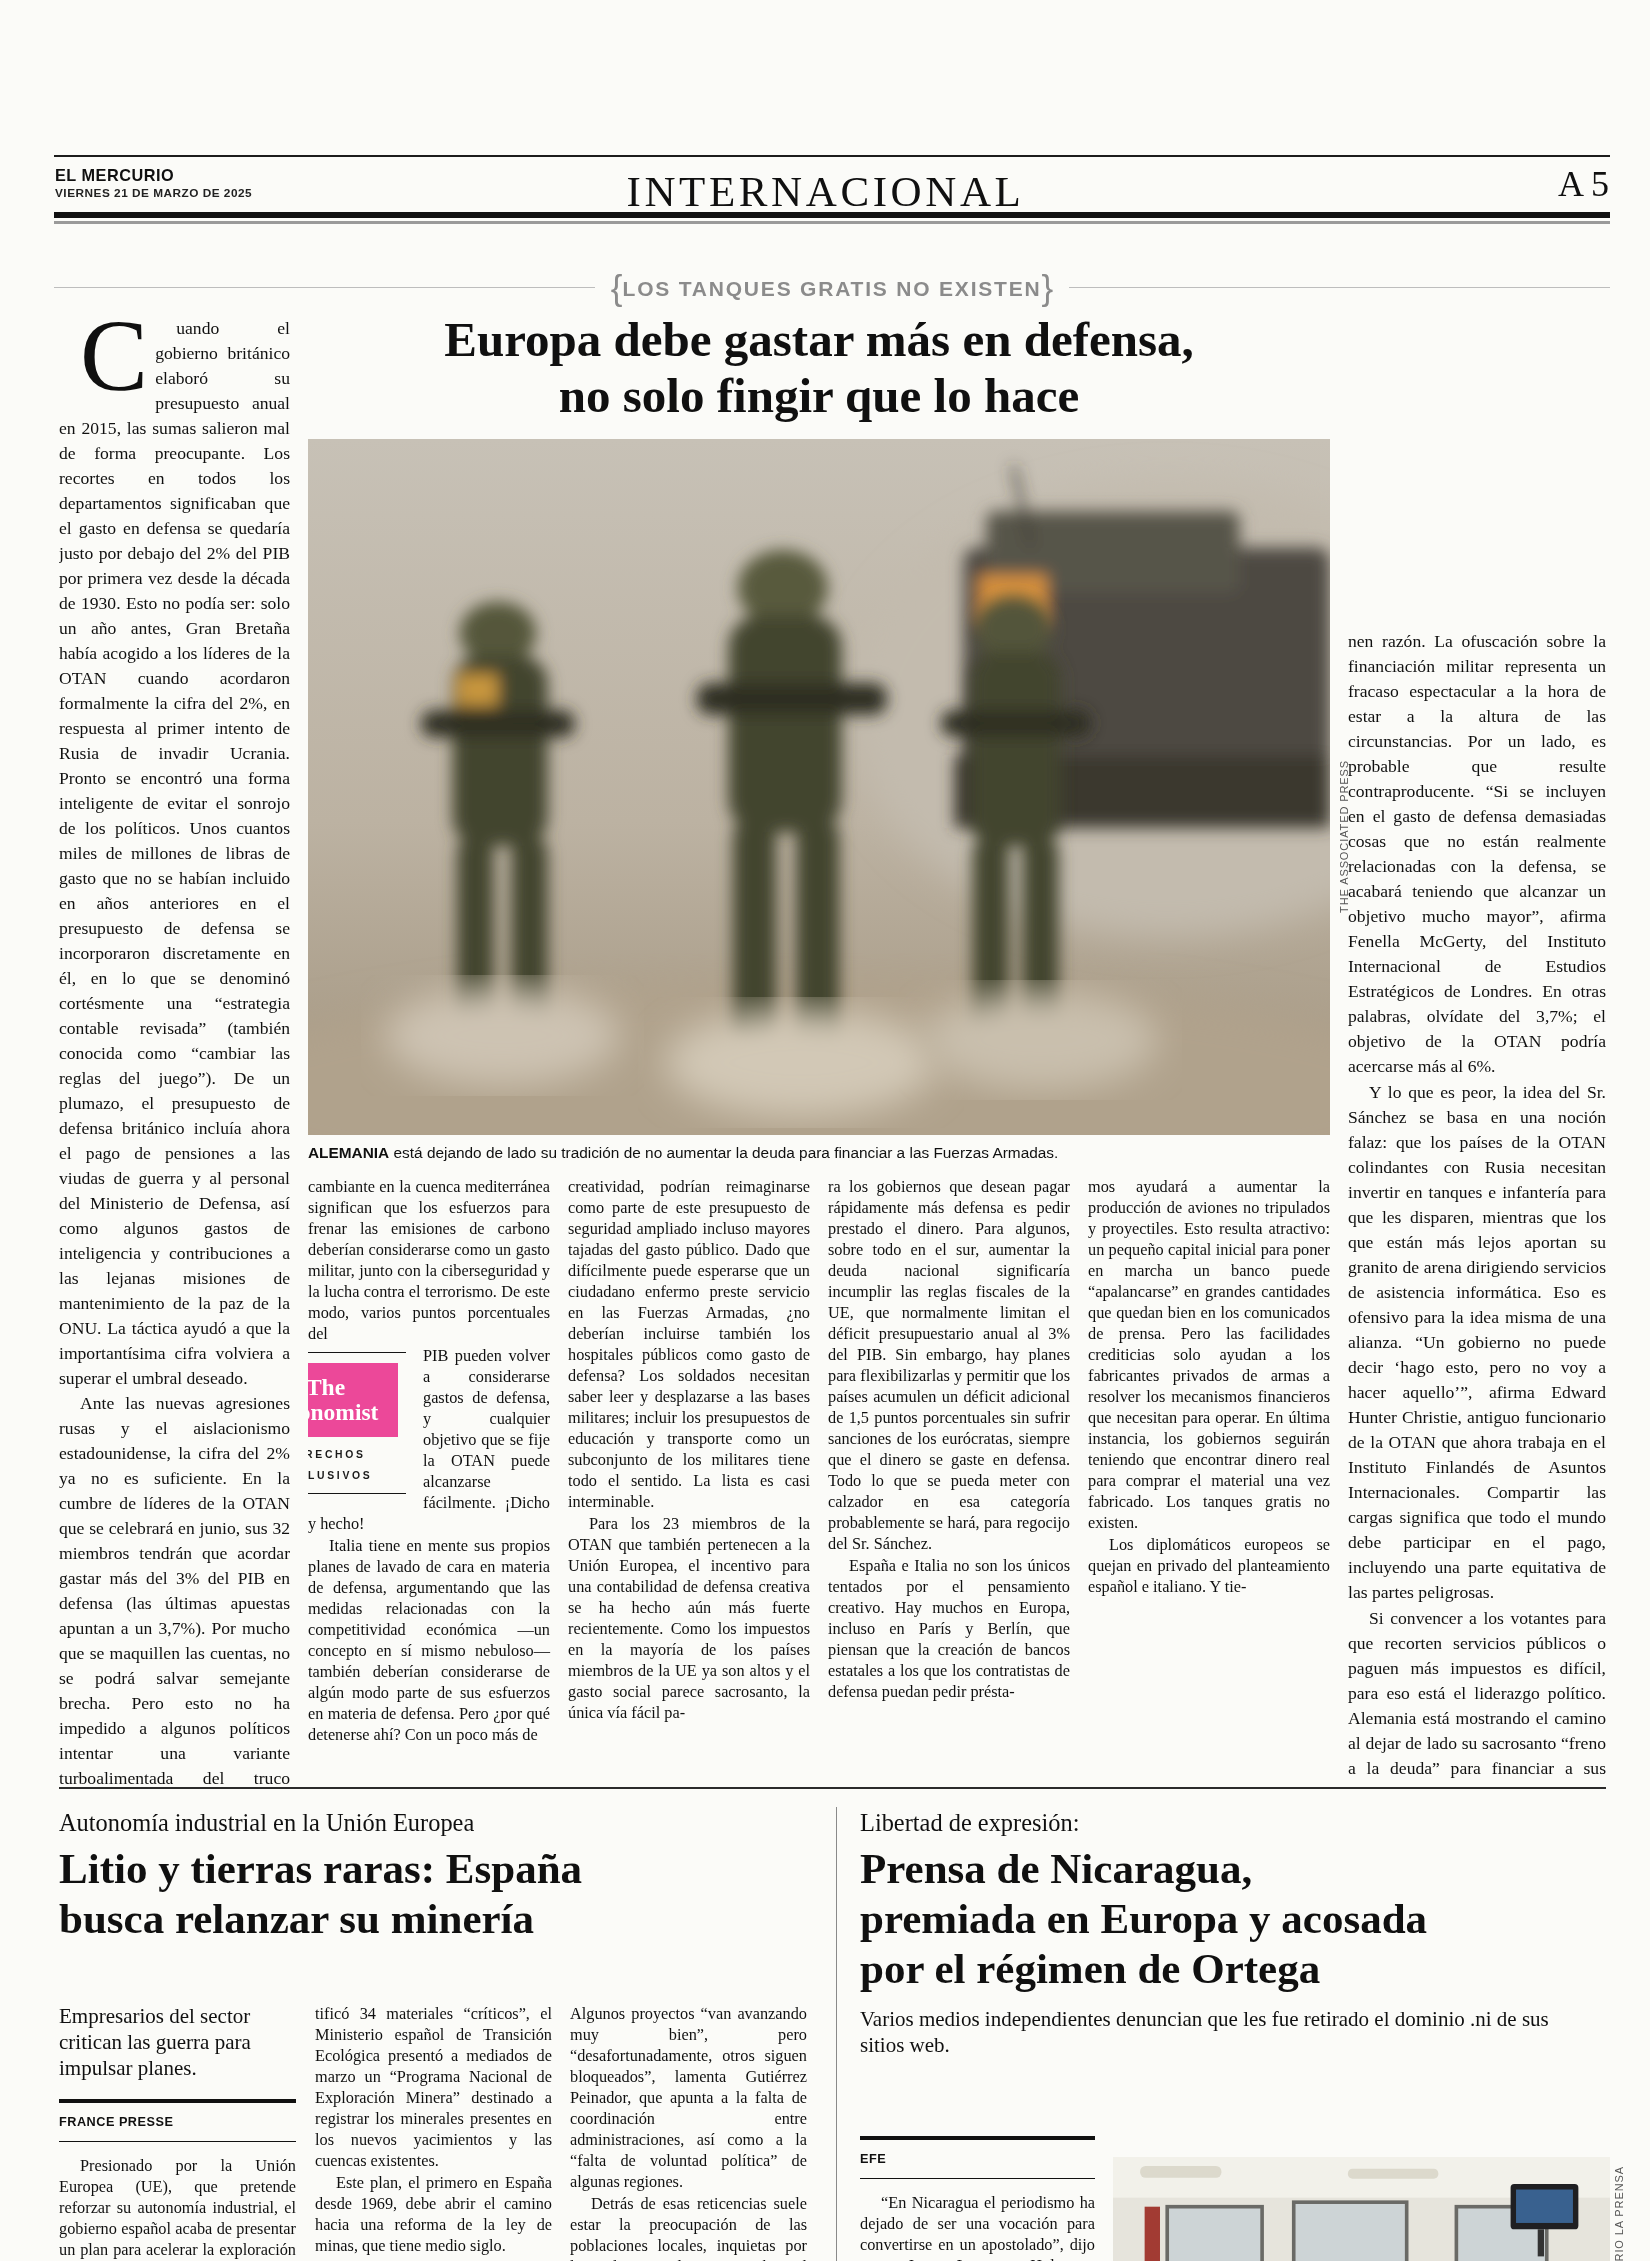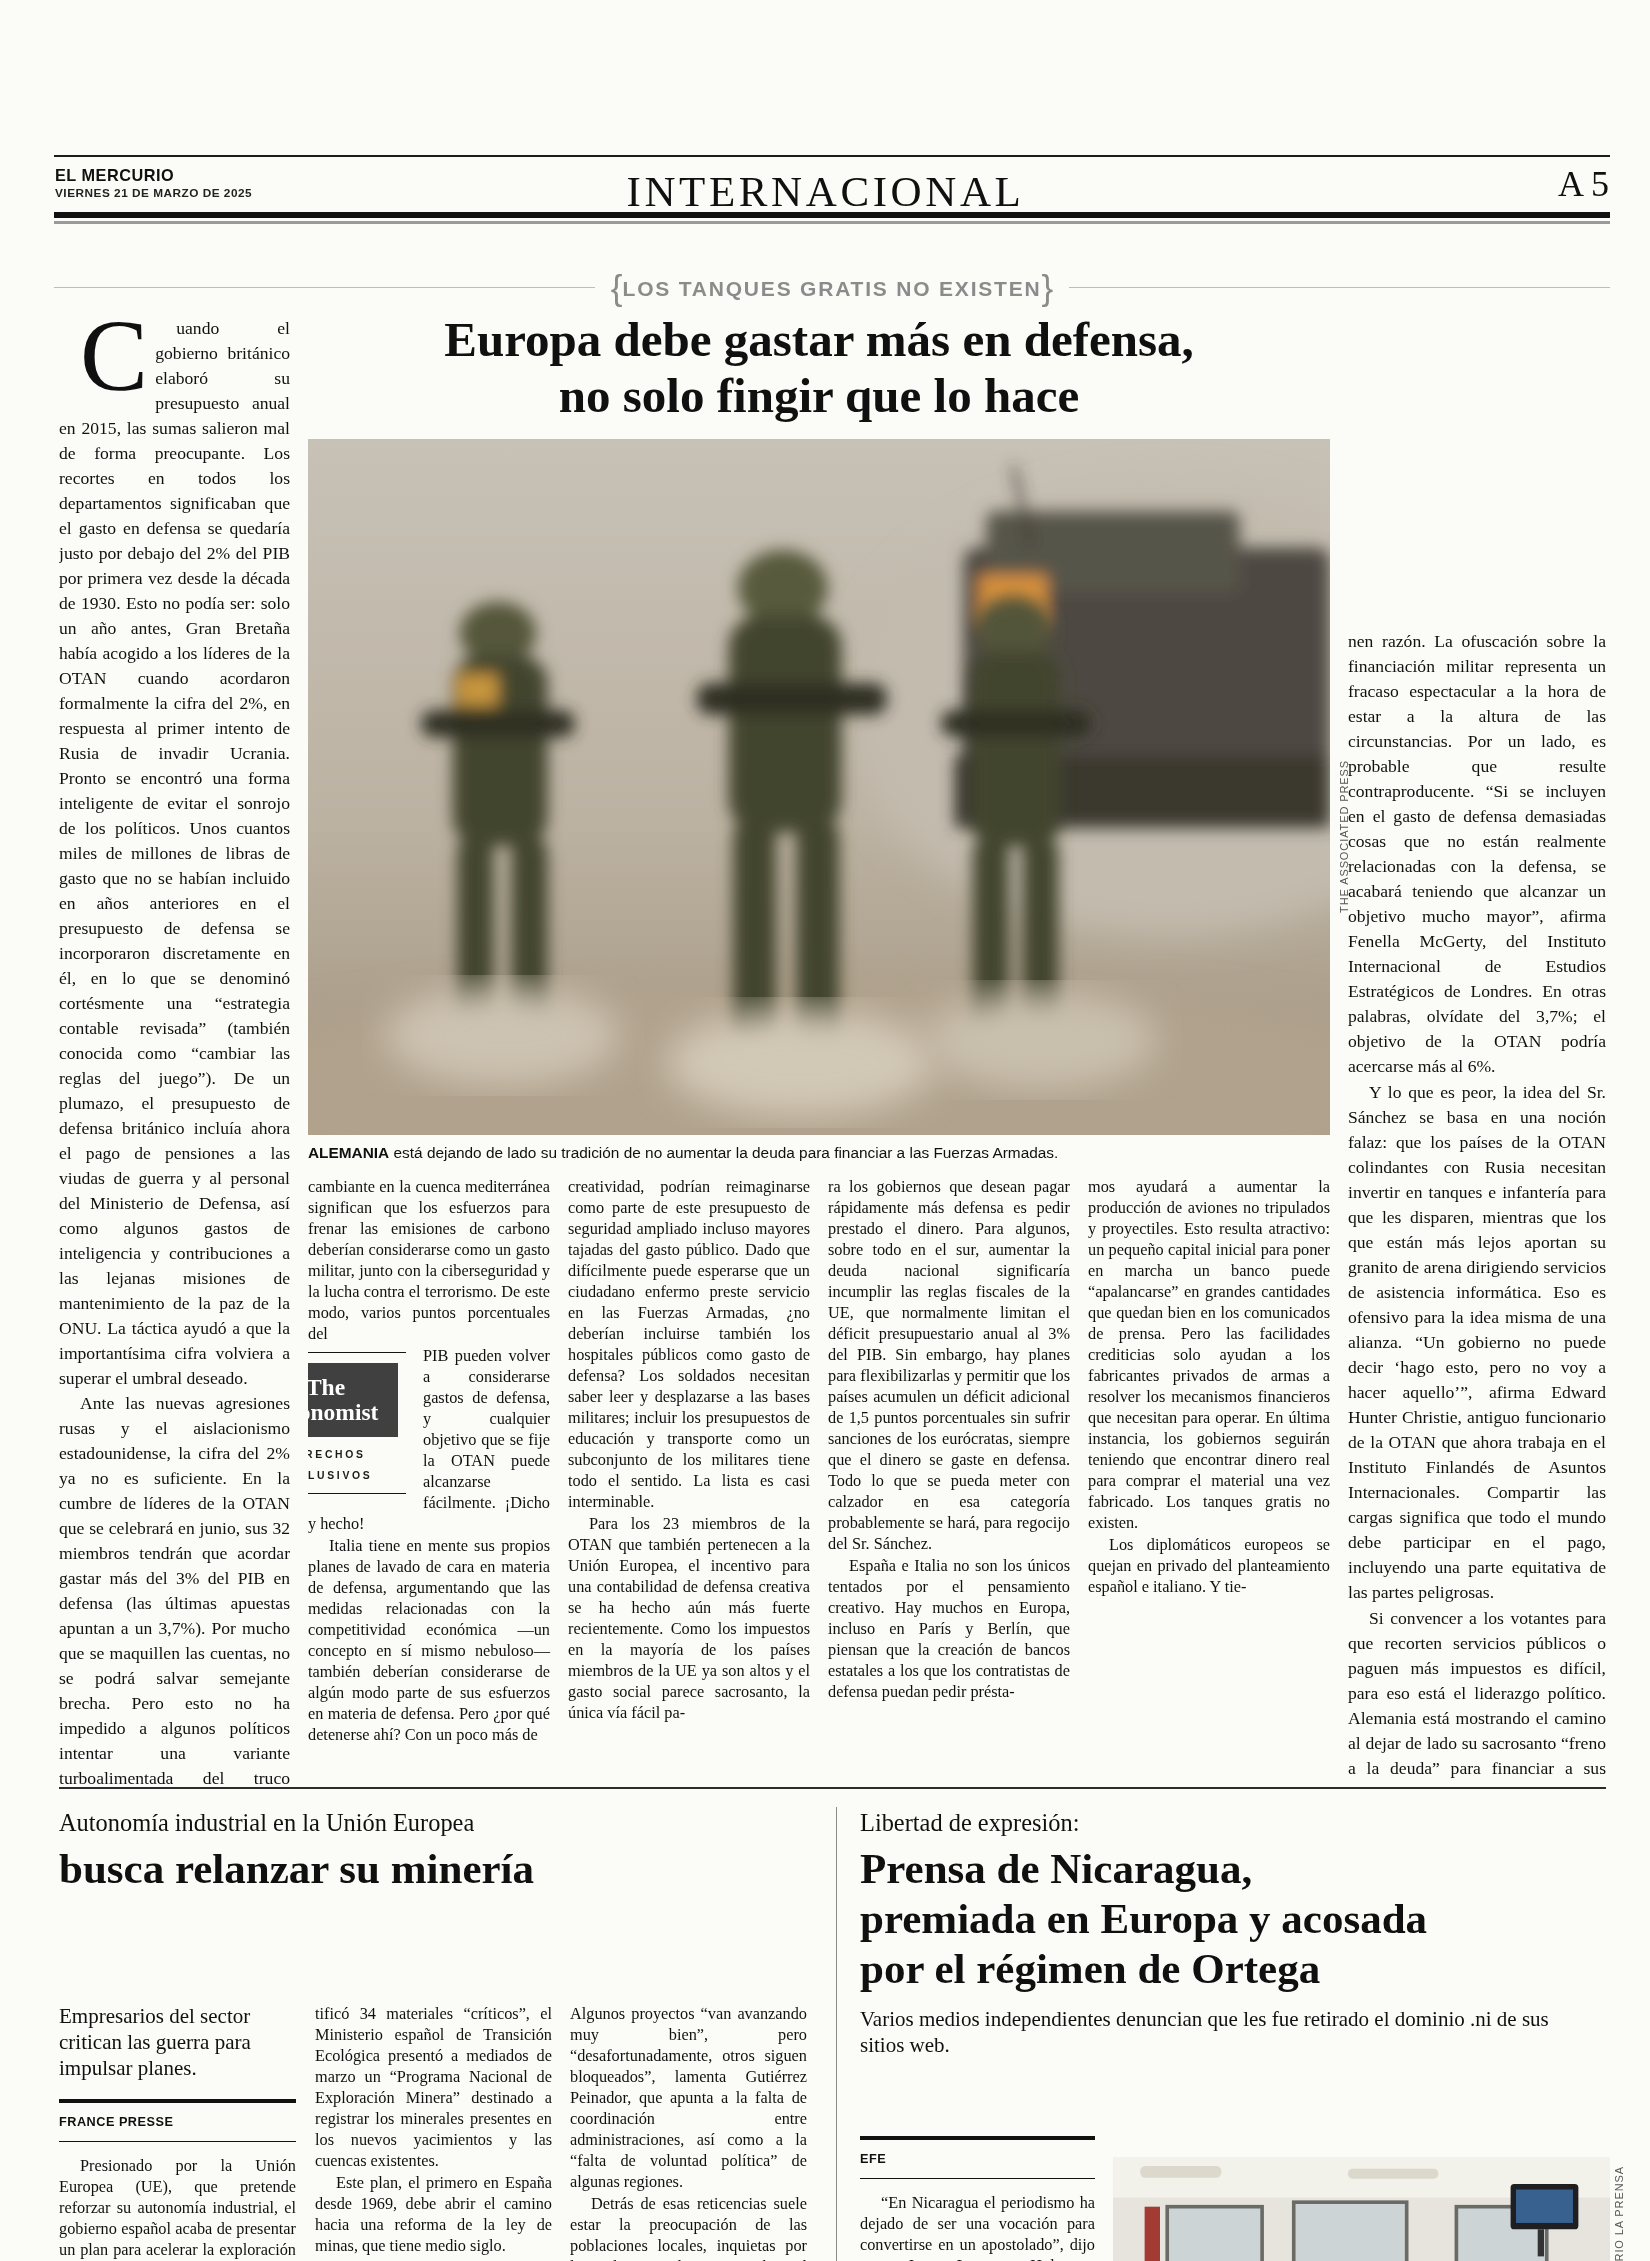--- a/index.html
+++ b/index.html
@@ -43,21 +43,21 @@
   .caption{font-family:"Liberation Sans","DejaVu Sans",sans-serif;font-size:15.4px;line-height:20px;}
   .caption .cb{font-weight:700;}
   .cap-main{margin-top:8.1px;}
   .body-cols{display:flex;gap:18px;margin-top:12.7px;height:611px;overflow:hidden;}
   .bcol{flex:1;min-width:0;}
   .rail-col{position:absolute;right:0;top:317px;width:258px;height:1158px;overflow:hidden;}
 
   
   .econ{float:left;width:161px;margin:7.2px 17px 9px -63px;border-top:1.8px solid #151515;
         border-bottom:1.8px solid #151515;background:#fbfbf8;padding:10px 0 7.2px;text-align:center;}
-  .econ-box{width:144px;margin:0 auto;background:#404040;color:#fff;padding:12.7px 0 11px;}
+  .econ-box{width:144px;margin:0 auto;background:#ec4899;color:#fff;padding:12.7px 0 11px;}
   .econ-box .l1{font-size:23.5px;line-height:22.6px;font-weight:700;}
   .econ-box .l2{font-size:23.5px;line-height:27px;font-weight:700;}
   .econ-rights{font-family:"Liberation Sans",sans-serif;font-size:10.4px;font-weight:700;
                letter-spacing:2.7px;margin-top:7.2px;color:#1a1a1a;}
 
   .subhead{font-weight:700;text-indent:0;font-size:20.4px;line-height:25px;margin:12.7px 0 9px;}
 
   
   .rule-mid{position:absolute;left:59px;width:1547px;top:1787px;height:1.8px;background:#2b2b2b;}
   .vdiv{position:absolute;left:836px;top:1807px;width:1.4px;height:1293px;background:#8a8a8a;}
@@ -216,20 +216,21 @@
         <p>Si convencer a los votantes para que recorten servicios públicos o paguen más impuestos es difícil, para eso está el liderazgo político. Alemania está mostrando el camino al dejar de lado su sacrosanto “freno a la deuda” para financiar a sus Fuerzas Armadas. Los países bálticos han subido todo tipo de impuestos, incluido el del tabaco (“¡Fuma un Marlboro, detén a los rusos!”). Dinamarca incluso ha suprimido un día festivo. Hará falta mucho más. Por su parte, los europeos del sur deberían recordar lo mucho que les ha beneficiado formar parte tanto de la OTAN como de la UE. Y que para que las alianzas funcionen, la solidaridad debe fluir en ambos sentidos.</p>
       </div>
   </div>
 
   <div class="rule-mid"></div>
   <div class="vdiv"></div>
 
   <div id="afp">
     <div class="kicker2">Autonomía industrial en la Unión Europea</div>
     <div class="hl2">
+      <span style="display:block">Litio y tierras raras: España</span>
       <span style="display:block">busca relanzar su minería</span>
     </div>
 
     <div class="c1">
       <div class="deck">Empresarios del sector critican las guerra para impulsar planes.</div>
       <div class="byline">FRANCE PRESSE</div>
       <div class="body-text">
           <p>Presionado por la Unión Europea (UE), que pretende reforzar su autonomía industrial, el gobierno español acaba de presentar un plan para acelerar la exploración de su subsuelo, rico en minerales estratégicos, aunque las intensas reticencias locales podrían frustrar sus objetivos.</p>
         </div>
     </div>

